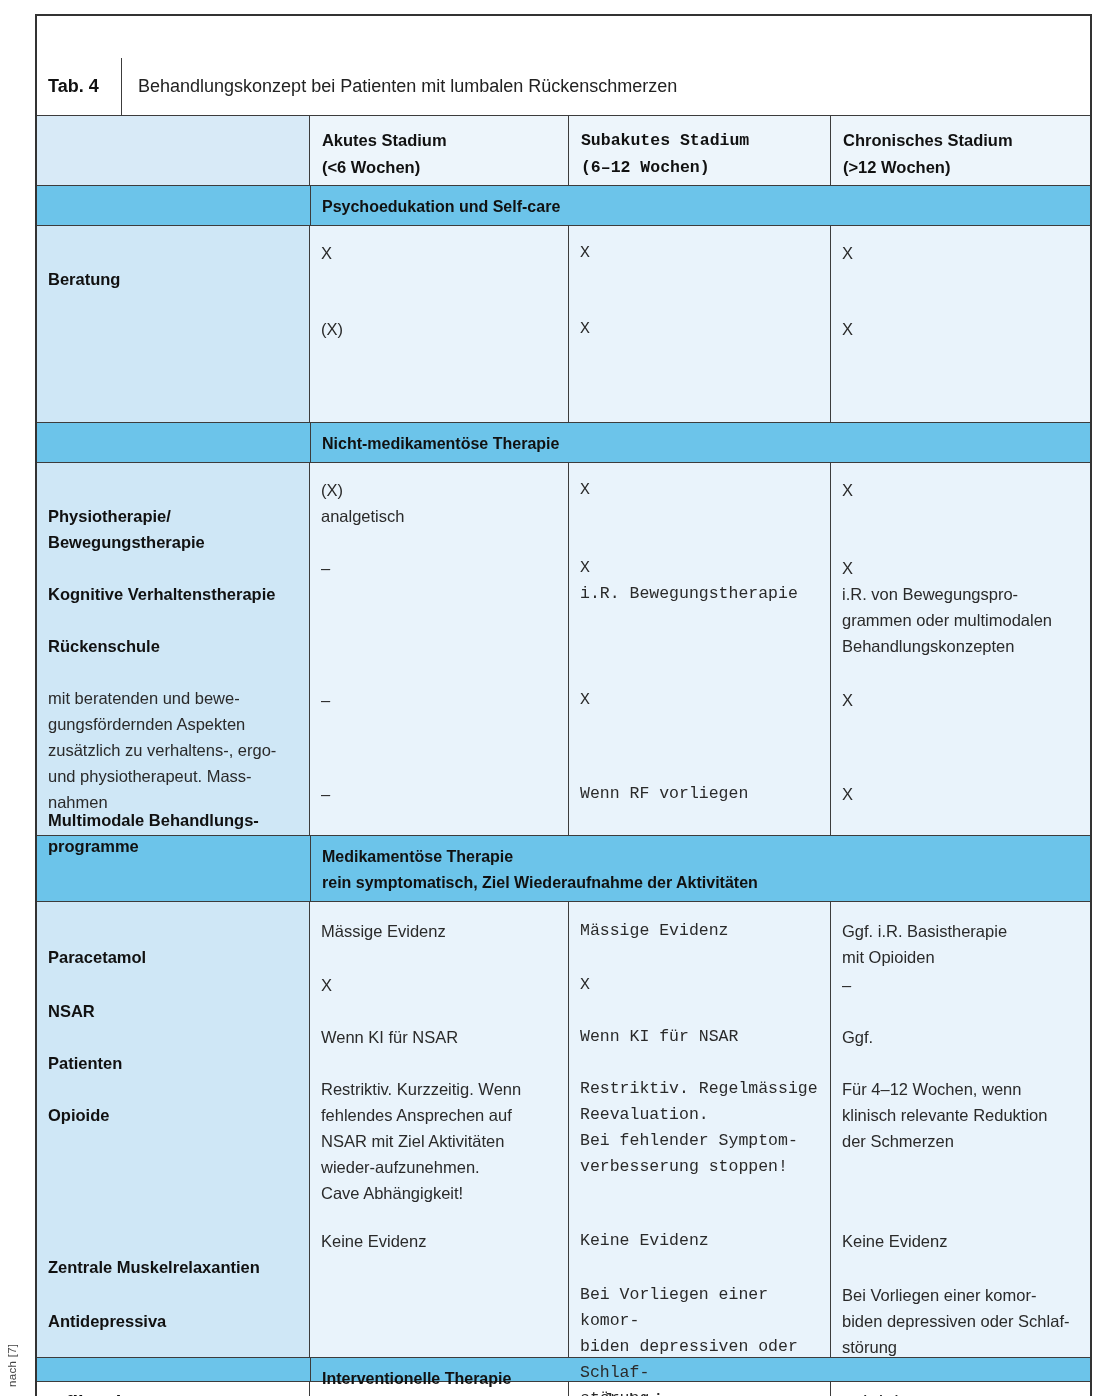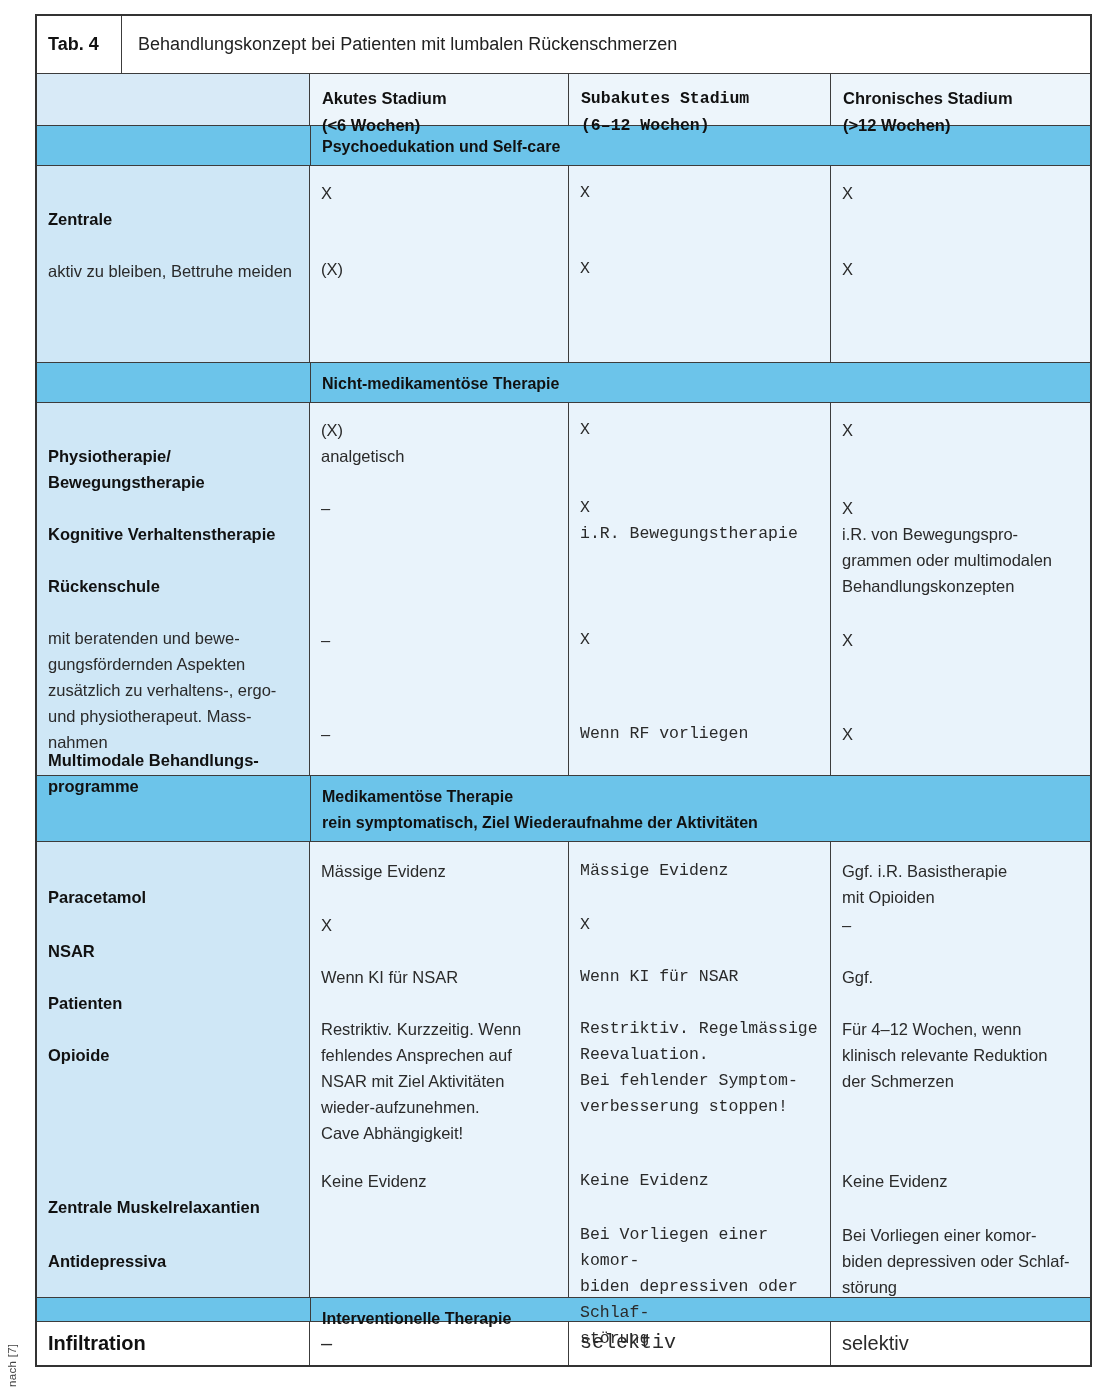--- a/index.html
+++ b/index.html
@@ -13,39 +13,39 @@
     position: absolute;
     left: 35px; top: 14px;
     width: 1057px;
     border: 2px solid #333;
     background: #fff;
   }
   .row { display: flex; border-top: 1px solid #3c3c3c; }
   .row:first-child { border-top: none; }
 
   
-  .titlebar { height: 57px; background: #fff; }
+  .titlebar { height: 57px; background: #fff; margin-top: 42px; }
   .titletag {
     width: 85px; border-right: 1px solid #3c3c3c;
     display: flex; align-items: center; padding-left: 11px;
     font-weight: bold; font-size: 18px; color: #111;
   }
   .titletext {
     flex: 1; display: flex; align-items: center;
     padding-left: 16px; font-size: 18px; color: #222;
   }
 
   
   .c1 { width: 273px; }
   .c2 { width: 260px; border-left: 1px solid #3c3c3c; }
   .c3 { width: 263px; border-left: 1px solid #3c3c3c; font-family: Liberation Mono, monospace; }
   .c4 { width: 261px; border-left: 1px solid #3c3c3c; }
 
   
-  .headrow { height: 52px; }
+  .headrow { height: 70px; }
   .headrow .c1 { background: #d8eaf7; }
   .headrow .hc {
     background: #edf5fb; font-weight: bold; font-size: 16.5px;
     line-height: 27px; padding: 11px 8px 0 12px; white-space: pre-line; color: #111;
   }
 
   
   .band { background: #6cc4ea; }
   .band .c1 { background: #6cc4ea; }
   .band .rest {
@@ -100,22 +100,21 @@
   </div>
 
   <div class="row band" style="height:40px">
     <div class="c1"></div>
     <div class="rest">Psychoedukation und Self-care</div>
   </div>
 
   <div class="row bodyrow" style="height:197px">
     <div class="c1">
       <div class="blk" style="top:14px">
-        <span class="lbl">Zentrale</span>
-        <span class="desc">aktiv zu bleiben, Bettruhe meiden</span>
+        <span class="lbl">Beratung</span>
       </div>
     </div>
     <div class="c2 vc">
       <div class="blk" style="top:14px">X</div>
       <div class="blk" style="top:90px">(X)</div>
     </div>
     <div class="c3 vc">
       <div class="blk" style="top:14px">X</div>
       <div class="blk" style="top:90px">X</div>
     </div>

